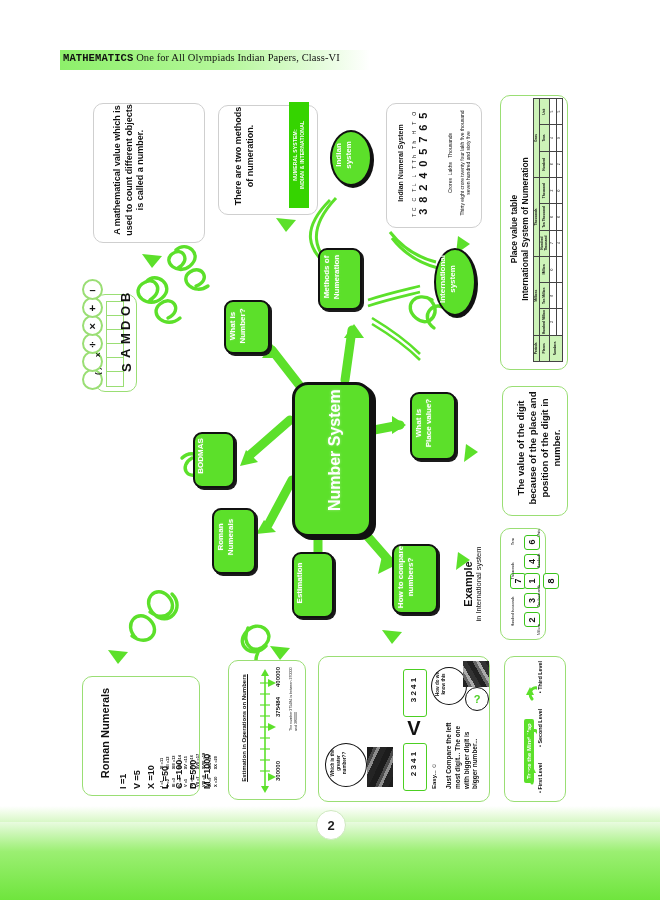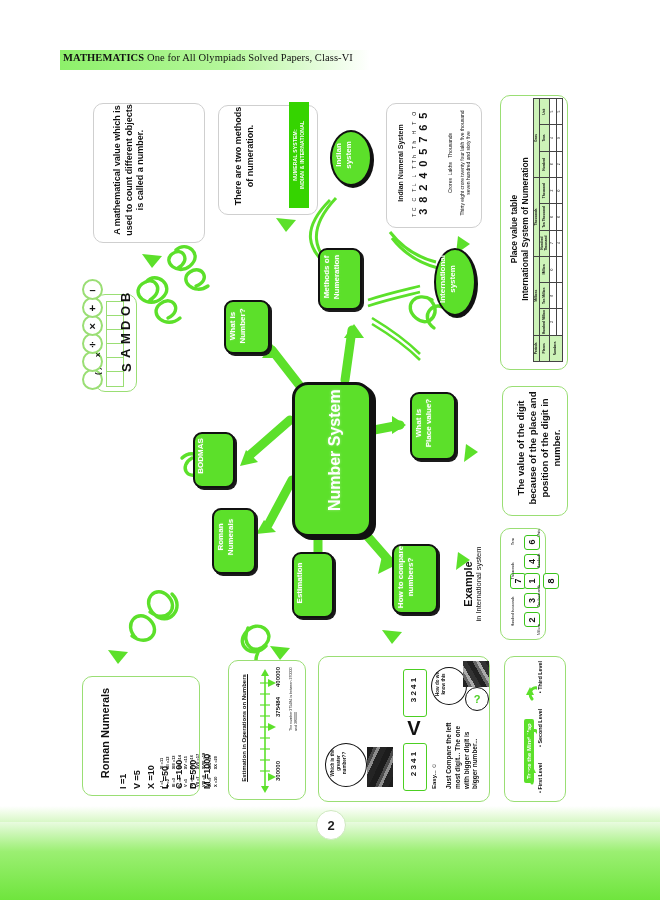--- a/index.html
+++ b/index.html
@@ -4,21 +4,21 @@
 <style>
   html,body{margin:0;padding:0;background:#ffffff;}
   body{width:660px;height:900px;position:relative;overflow:hidden;
        font-family:"Liberation Sans",sans-serif;color:#111;}
 
   
   .hdr{position:absolute;left:60px;top:50px;width:310px;height:20px;
        background:linear-gradient(to right,#8df06a 0%,#b6f79c 55%,#ffffff 100%);}
   .hdr-txt{position:absolute;left:63px;top:52px;font-family:"Liberation Serif",serif;
        font-size:10.5px;letter-spacing:.1px;white-space:nowrap;}
-  .hdr-txt b{font-weight:bold;}
+  .hdr-txt b{font-weight:bold;font-family:Liberation Mono, monospace;}
 
   
   .footer{position:absolute;left:0;bottom:0;width:660px;height:78px;
        background:linear-gradient(to bottom,#e9fbe0 0%,#9bef72 38%,#6fe53d 100%);}
   .footer-top{position:absolute;left:0;bottom:78px;width:660px;height:16px;
        background:linear-gradient(to bottom,#ffffff,#d8f8c6);}
   .pgnum{position:absolute;left:316px;bottom:60px;width:28px;height:28px;border-radius:50%;
        background:#fff;border:1px solid #cfe9c0;color:#222;font-size:13px;font-weight:bold;
        display:flex;align-items:center;justify-content:center;}
 
@@ -74,21 +74,21 @@
         display:flex;align-items:center;justify-content:center;text-align:center;}
   .photo{position:absolute;background:#2b2b2b;}
   .legend-band{background:#5ce02a;color:#fff;font-weight:bold;font-size:6px;
         padding:2px 4px;border-radius:2px;white-space:nowrap;}
 </style>
 </head>
 <body>
 
 <div class="hdr"></div>
 <div class="hdr-txt">
-  <b>MATHEMATICS</b><span> One for All Olympiads Solved Papers, Class-VI</span>
+  <b>MATHEMATICS</b><span> One for All Olympiads Indian Papers, Class-VI</span>
 </div>
 
 <svg class="deco" viewBox="0 0 660 900">
   <g fill="none" stroke="#5ce02a" stroke-width="5" stroke-linecap="round">
 
     <path d="M300 386 L272 350" stroke-width="9"></path>
 
     <path d="M345 380 L352 330" stroke-width="9"></path>
 
     <path d="M290 420 L250 455" stroke-width="9"></path>

